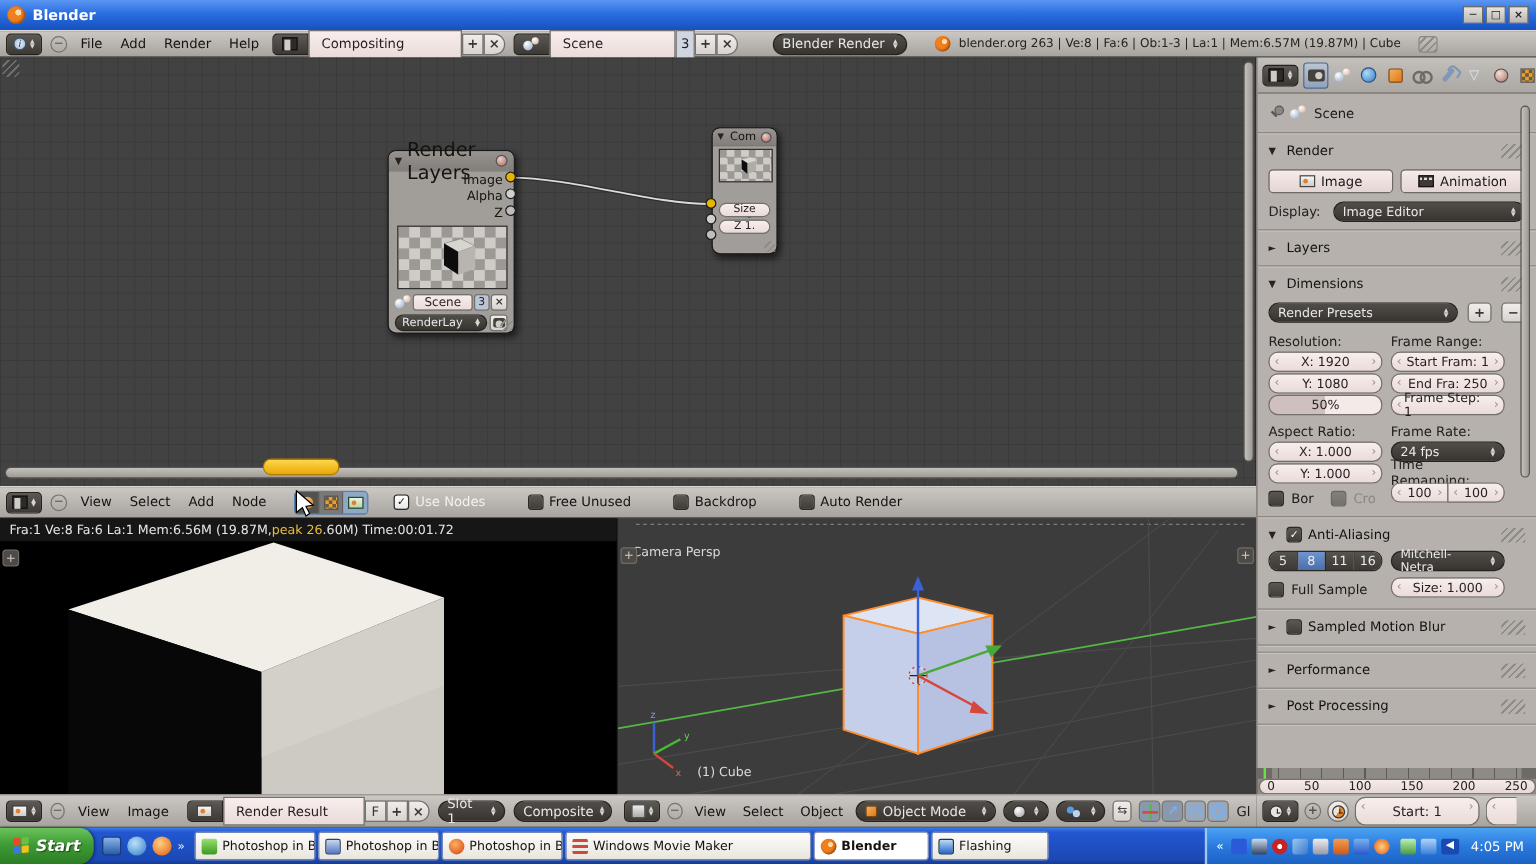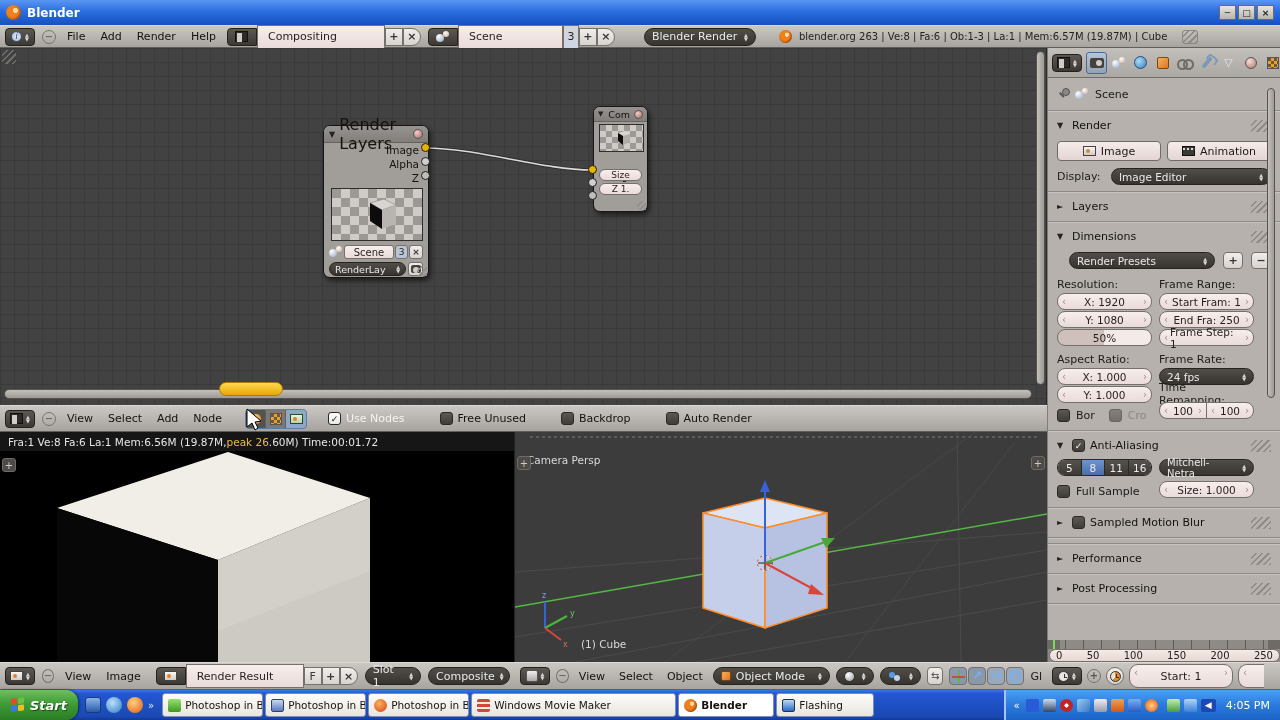--- a/index.html
+++ b/index.html
@@ -551,21 +551,21 @@
           <span class="tri cl"></span>
           <span>Layers</span>
           <span class="grip"></span>
         </div>
       <div class="psep"></div>
       <div class="phdr">
           <span class="tri op"></span>
           <span>Dimensions</span>
           <span class="grip"></span>
         </div>
-      <div class="prow" style="margin:6px 0 8px 12px;gap:8px">
+      <div class="prow" style="margin:6px 0 8px 0;gap:8px">
         <span class="dd sm" style="flex:1">
             <span>Render Presets</span>
             <span class="ud"></span>
           </span>
         <span class="sq gplus" style="width:20px;height:17px"></span>
         <span class="sq gminus" style="width:20px;height:17px"></span>
       </div>
       <div class="cols">
         <div class="col">
           <span class="lbl">Resolution:</span>

